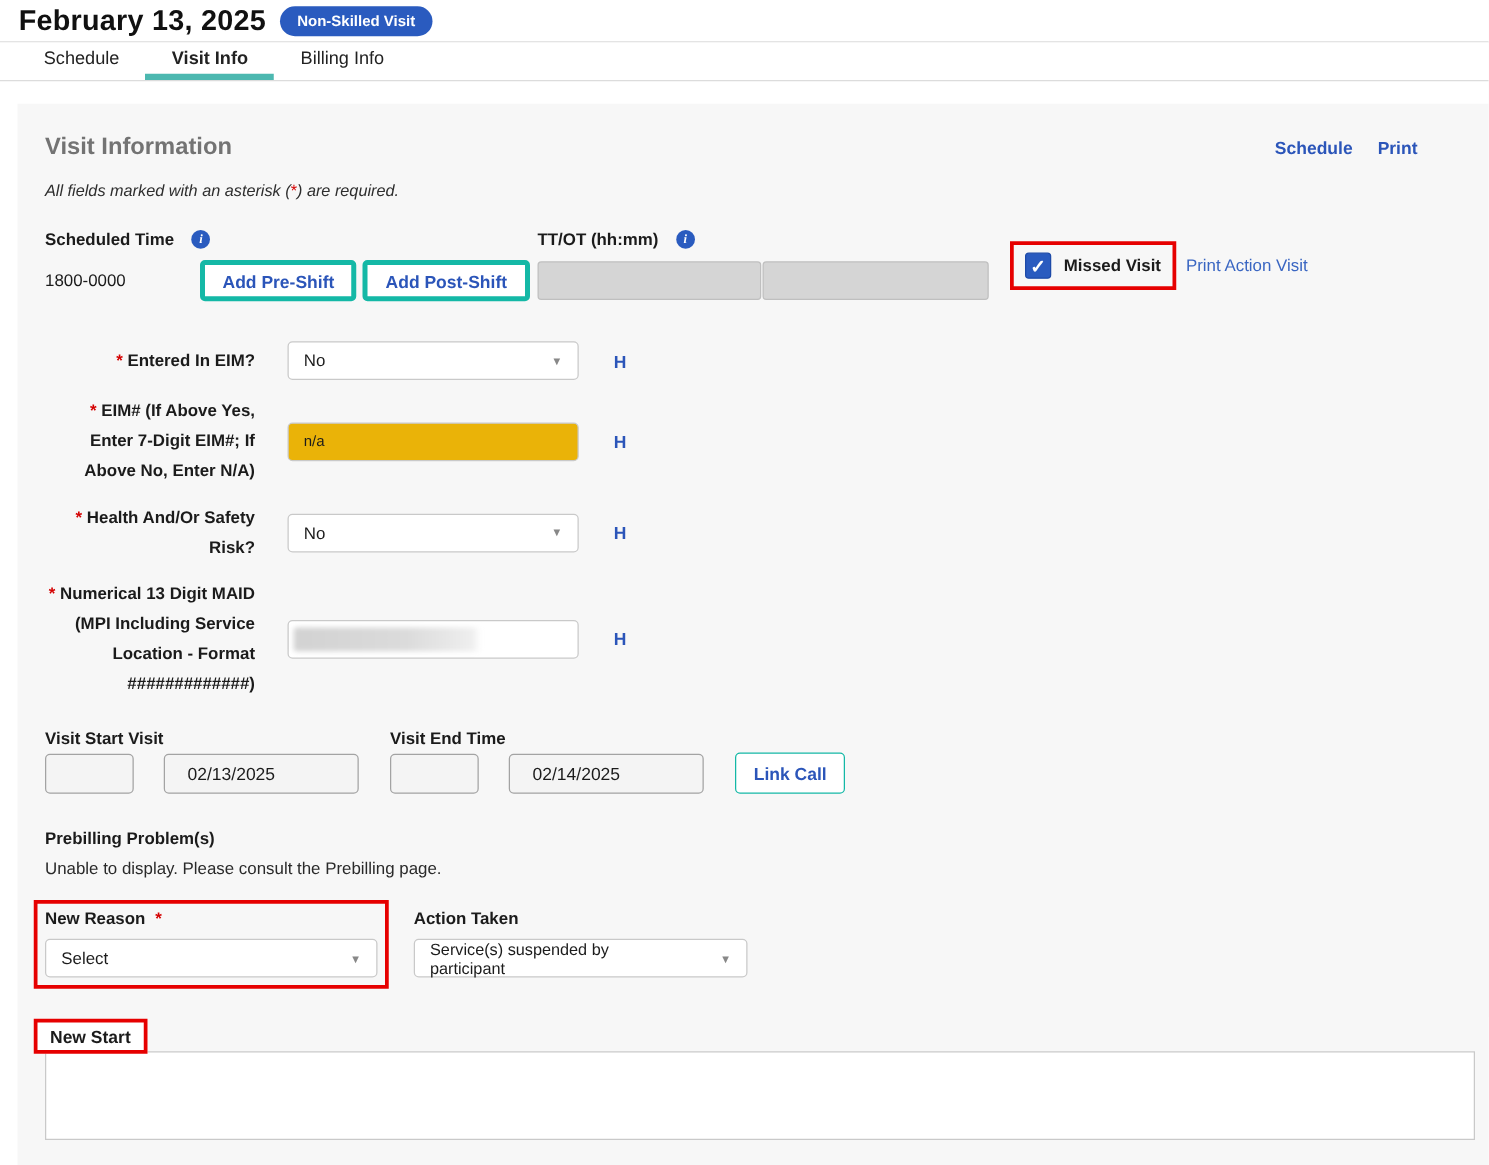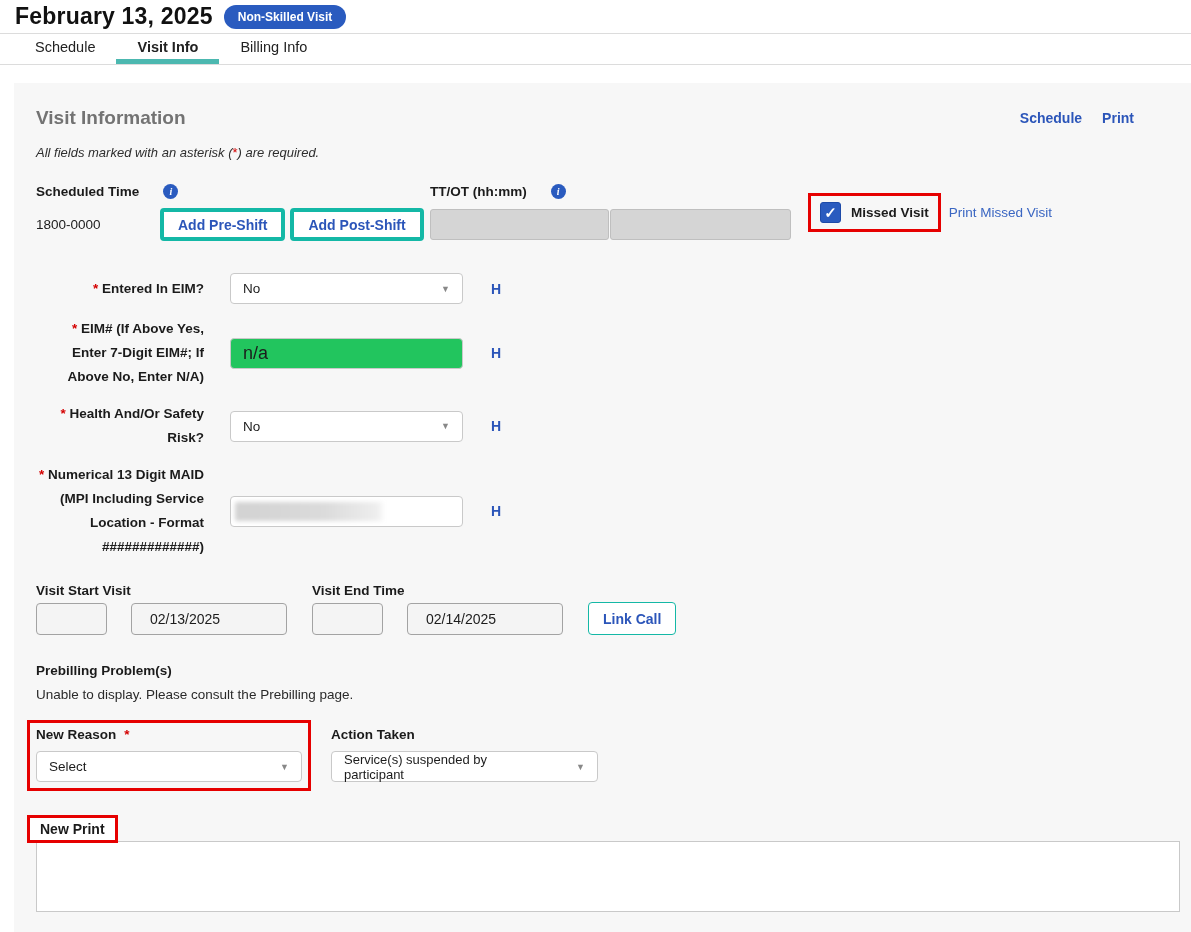--- a/index.html
+++ b/index.html
@@ -61,21 +61,21 @@
   .panel-title { font-size: 19px; font-weight: bold; color: #737373; }
   .panel-links { display: flex; gap: 20px; padding-right: 46px; }
   .blue-link { color: #2b55b9; font-size: 14px; font-weight: bold; text-decoration: none; cursor: pointer; }
   .required-note { margin-top: 16px; font-size: 13px; font-style: italic; color: #2e2e2e; }
   .required-note .req, .req { color: #d40000; font-style: normal; }
   
   .top-section { display: flex; margin-top: 24px; }
   .col-a { width: 394px; }
   .col-b { width: 362px; }
   .col-c { margin-left: 16px; display: flex; align-items: flex-start; margin-top: 9px; }
-  .field-label { font-size: 13.5px; font-weight: bold; color: #1b1b1b; display: flex; align-items: center; gap: 24px; }
+  .field-label { font-size: 13.5px; font-weight: bold; color: #1b1b1b; display: flex; align-items: center; gap: 14px; }
   .info-icon {
     width: 15px; height: 15px; border-radius: 50%;
     background: #2a5bbf; color: #fff;
     font-size: 10px; font-weight: bold; font-style: italic;
     display: inline-flex; align-items: center; justify-content: center;
     font-family: "Liberation Serif", serif;
     cursor: pointer;
   }
   .sched-row { display: flex; align-items: center; margin-top: 9px; }
   .sched-value { width: 124px; font-size: 13.5px; color: #1b1b1b; }
@@ -144,25 +144,25 @@
     padding: 0 12px;
     font-size: 13.5px;
     color: #1c1c1c;
     cursor: pointer;
     gap: 32px;
   }
   .caret { font-size: 9px; color: #888; }
   .text-input {
     width: 100%;
     height: 31px;
-    background: #22c55e;
+    background: #eab308;
     border: 1px solid #c9c9c9;
     border-radius: 4px;
     padding: 0 12px;
-    font-size: 18px;
+    font-size: 12px;
     font-family: "Liberation Sans", sans-serif;
     color: #1c1c1c;
   }
   .redact-box {
     height: 31px;
     background: #fff;
     border: 1px solid #c9c9c9;
     border-radius: 4px;
     display: flex;
     align-items: center;
@@ -293,21 +293,21 @@
         <div class="disabled-input first"></div>
         <div class="disabled-input second"></div>
       </div>
     </div>
 
     <div class="col-c">
       <div class="red-box">
         <span class="checkbox">✓</span>
         <span class="missed-label">Missed Visit</span>
       </div>
-      <a class="print-missed">Print Missed Visit</a>
+      <a class="print-missed">Print Action Visit</a>
     </div>
   </div>
 
   <div class="form-rows">
 
     <div class="form-row">
       <div class="form-label"><span class="req">*</span> <span>Entered In EIM?</span></div>
       <div class="form-control">
         <div class="select">
           <span>No</span>
@@ -388,18 +388,18 @@
       <div class="field-label">Action Taken</div>
       <div class="select">
         <span>Service(s) suspended by participant</span>
         <span class="caret">▼</span>
       </div>
     </div>
   </div>
 
   <div class="note-section">
     <div class="note-label-box">
-      <div class="field-label">New Print</div>
+      <div class="field-label">New Start</div>
     </div>
     <textarea class="note-textarea" value="" style=""></textarea>
   </div>
 
 </div>
 
 </body></html>

